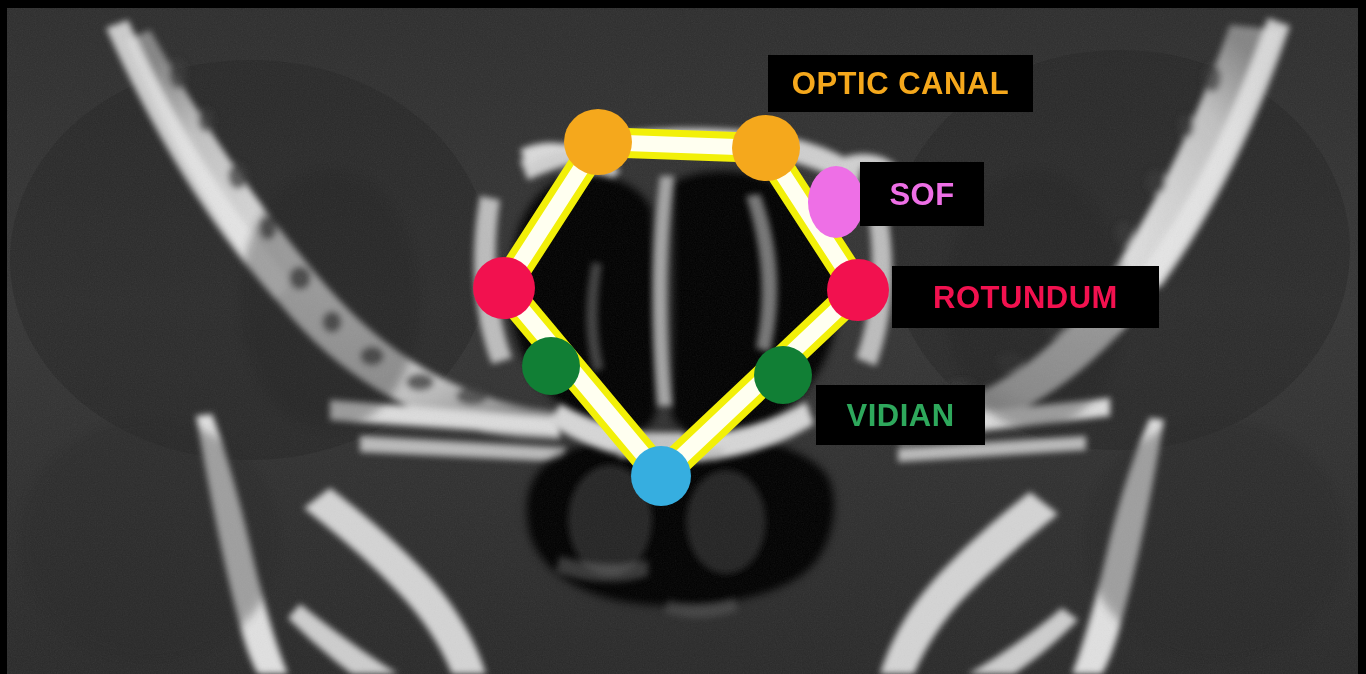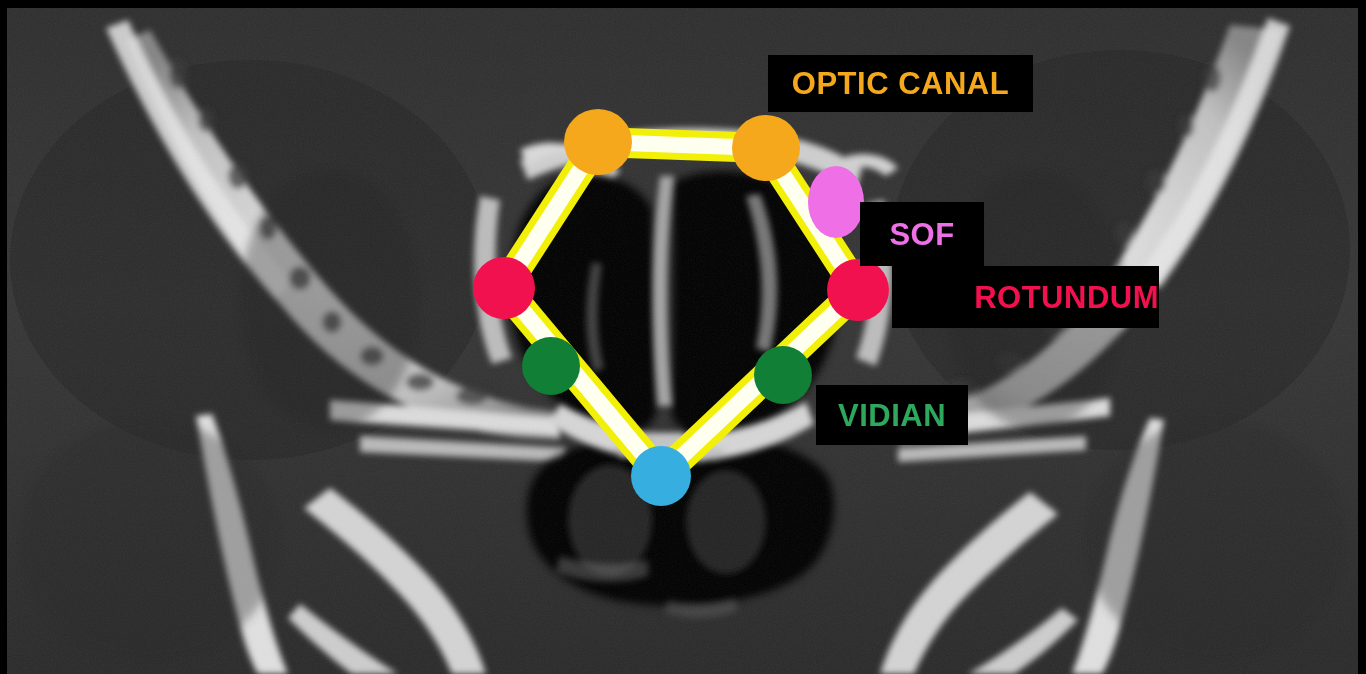--- a/index.html
+++ b/index.html
@@ -225,26 +225,26 @@
         <ellipse cx="551" cy="366" rx="29" ry="29" fill="#117F35"></ellipse>
         <ellipse cx="783" cy="375" rx="29" ry="29" fill="#117F35"></ellipse>
         <ellipse cx="661" cy="476" rx="30" ry="30" fill="#36AEE0"></ellipse>
       </g>
   </svg>
 
   <div id="label-layer">
       <div class="label-box" style="left: 768px; top: 55px; width: 265px; height: 57px; color: rgb(245, 168, 28); font-size: 31px;">
         <span>OPTIC CANAL</span>
       </div>
-      <div class="label-box" style="left: 860px; top: 162px; width: 124px; height: 64px; color: rgb(238, 111, 230); font-size: 31px; margin-top: 40px;">
+      <div class="label-box" style="left: 860px; top: 162px; width: 124px; height: 64px; color: rgb(238, 111, 230); font-size: 31px;">
         <span>SOF</span>
       </div>
-      <div class="label-box" style="left: 892px; top: 266px; width: 267px; height: 62px; color: rgb(242, 17, 79); font-size: 31px; justify-content: flex-end;">
+      <div class="label-box" style="left: 892px; top: 266px; width: 267px; height: 62px; color: rgb(242, 17, 79); font-size: 31px;">
         <span>ROTUNDUM</span>
       </div>
-      <div class="label-box" style="left: 816px; top: 385px; width: 152px; height: 60px; color: rgb(46, 168, 92); font-size: 31px;">
+      <div class="label-box" style="left: 816px; top: 385px; width: 169px; height: 60px; color: rgb(46, 168, 92); font-size: 31px;">
         <span>VIDIAN</span>
       </div>
       <div class="plain-label" style="left: 528px; top: 510px; width: 266px; height: 92px; color: rgb(47, 159, 214); font-size: 33px; display: flex; flex-direction: column; align-items: center; justify-content: center;">
       </div>
     </div>
 
 </div>
 
 </body></html>

